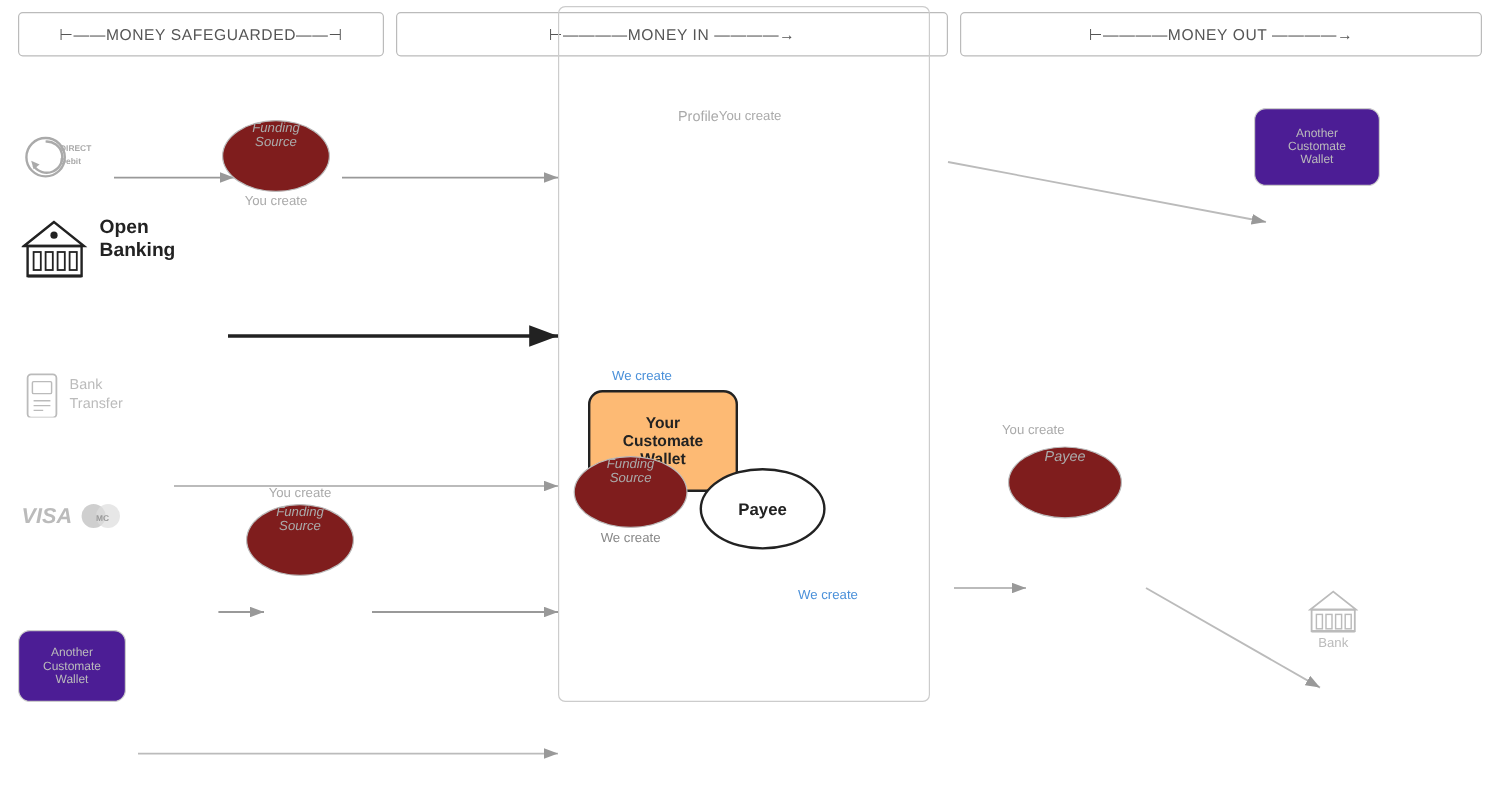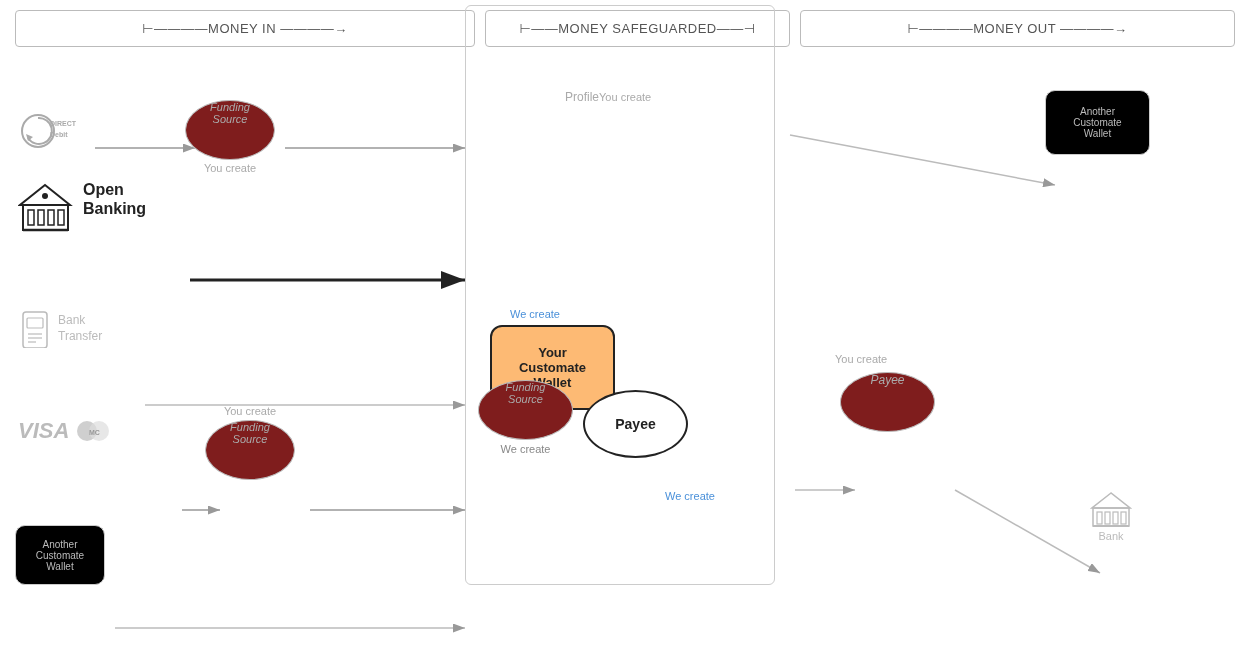--- a/index.html
+++ b/index.html
@@ -101,37 +101,37 @@
     .rounded-rect {
       border: 1.5px solid #ccc;
       border-radius: 10px;
       display: flex;
       align-items: center;
       justify-content: center;
       text-align: center;
       color: #bbb;
       font-size: 10.5px;
       padding: 6px;
-      background: #000000;
+      background: #4c1d95;
     }
 
     .rounded-rect-sm {
       width: 90px;
       height: 60px;
     }
   </style>
 </head>
 <body>
 
 <div class="header-area">
+  <div class="banner banner-safeguarded">
+    <span>⊢——MONEY SAFEGUARDED——⊣</span>
+  </div>
   <div class="banner banner-money-in">
     <span>⊢————MONEY IN ————→</span>
-  </div>
-  <div class="banner banner-safeguarded">
-    <span>⊢——MONEY SAFEGUARDED——⊣</span>
   </div>
   <div class="banner banner-money-out">
     <span>⊢————MONEY OUT ————→</span>
   </div>
 </div>
 
 <div class="center-box"></div>
 
 <svg class="diagram-svg" style="position:absolute;top:75px;left:15px;width:1220px;height:590px;">
 
@@ -211,21 +211,21 @@
     <line x1="8" y1="24" x2="22" y2="24" stroke="#bbb" stroke-width="1.2"></line>
     <line x1="8" y1="28" x2="22" y2="28" stroke="#bbb" stroke-width="1.2"></line>
     <line x1="8" y1="32" x2="16" y2="32" stroke="#bbb" stroke-width="1.2"></line>
   </svg>
   <div style="font-size:12px;color:#bbb;line-height:1.3;">
     <span>Bank<br>Transfer</span>
   </div>
 </div>
 
 <div style="position:absolute; top:418px; left:18px; display:flex; align-items:center; gap:5px;">
-  <span style="font-size:22px;font-weight:bold;color:#bbb;font-style:italic;">VISA</span>
+  <span style="font-size:18px;font-weight:bold;color:#bbb;font-style:italic;">VISA</span>
   <svg width="38" height="24" viewBox="0 0 38 24">
     <circle cx="13" cy="12" r="10" fill="#bbb" opacity="0.7"></circle>
     <circle cx="25" cy="12" r="10" fill="#ddd" opacity="0.7"></circle>
     <text x="15" y="16" font-size="7" fill="#999" font-weight="bold">MC</text>
   </svg>
 </div>
 
 <div style="position:absolute; top:405px; left:205px; display:flex; flex-direction:column; align-items:center;">
   <div style="font-size:11px;color:#aaa;margin-bottom:3px;">You create</div>
   <div class="oval oval-sm">

